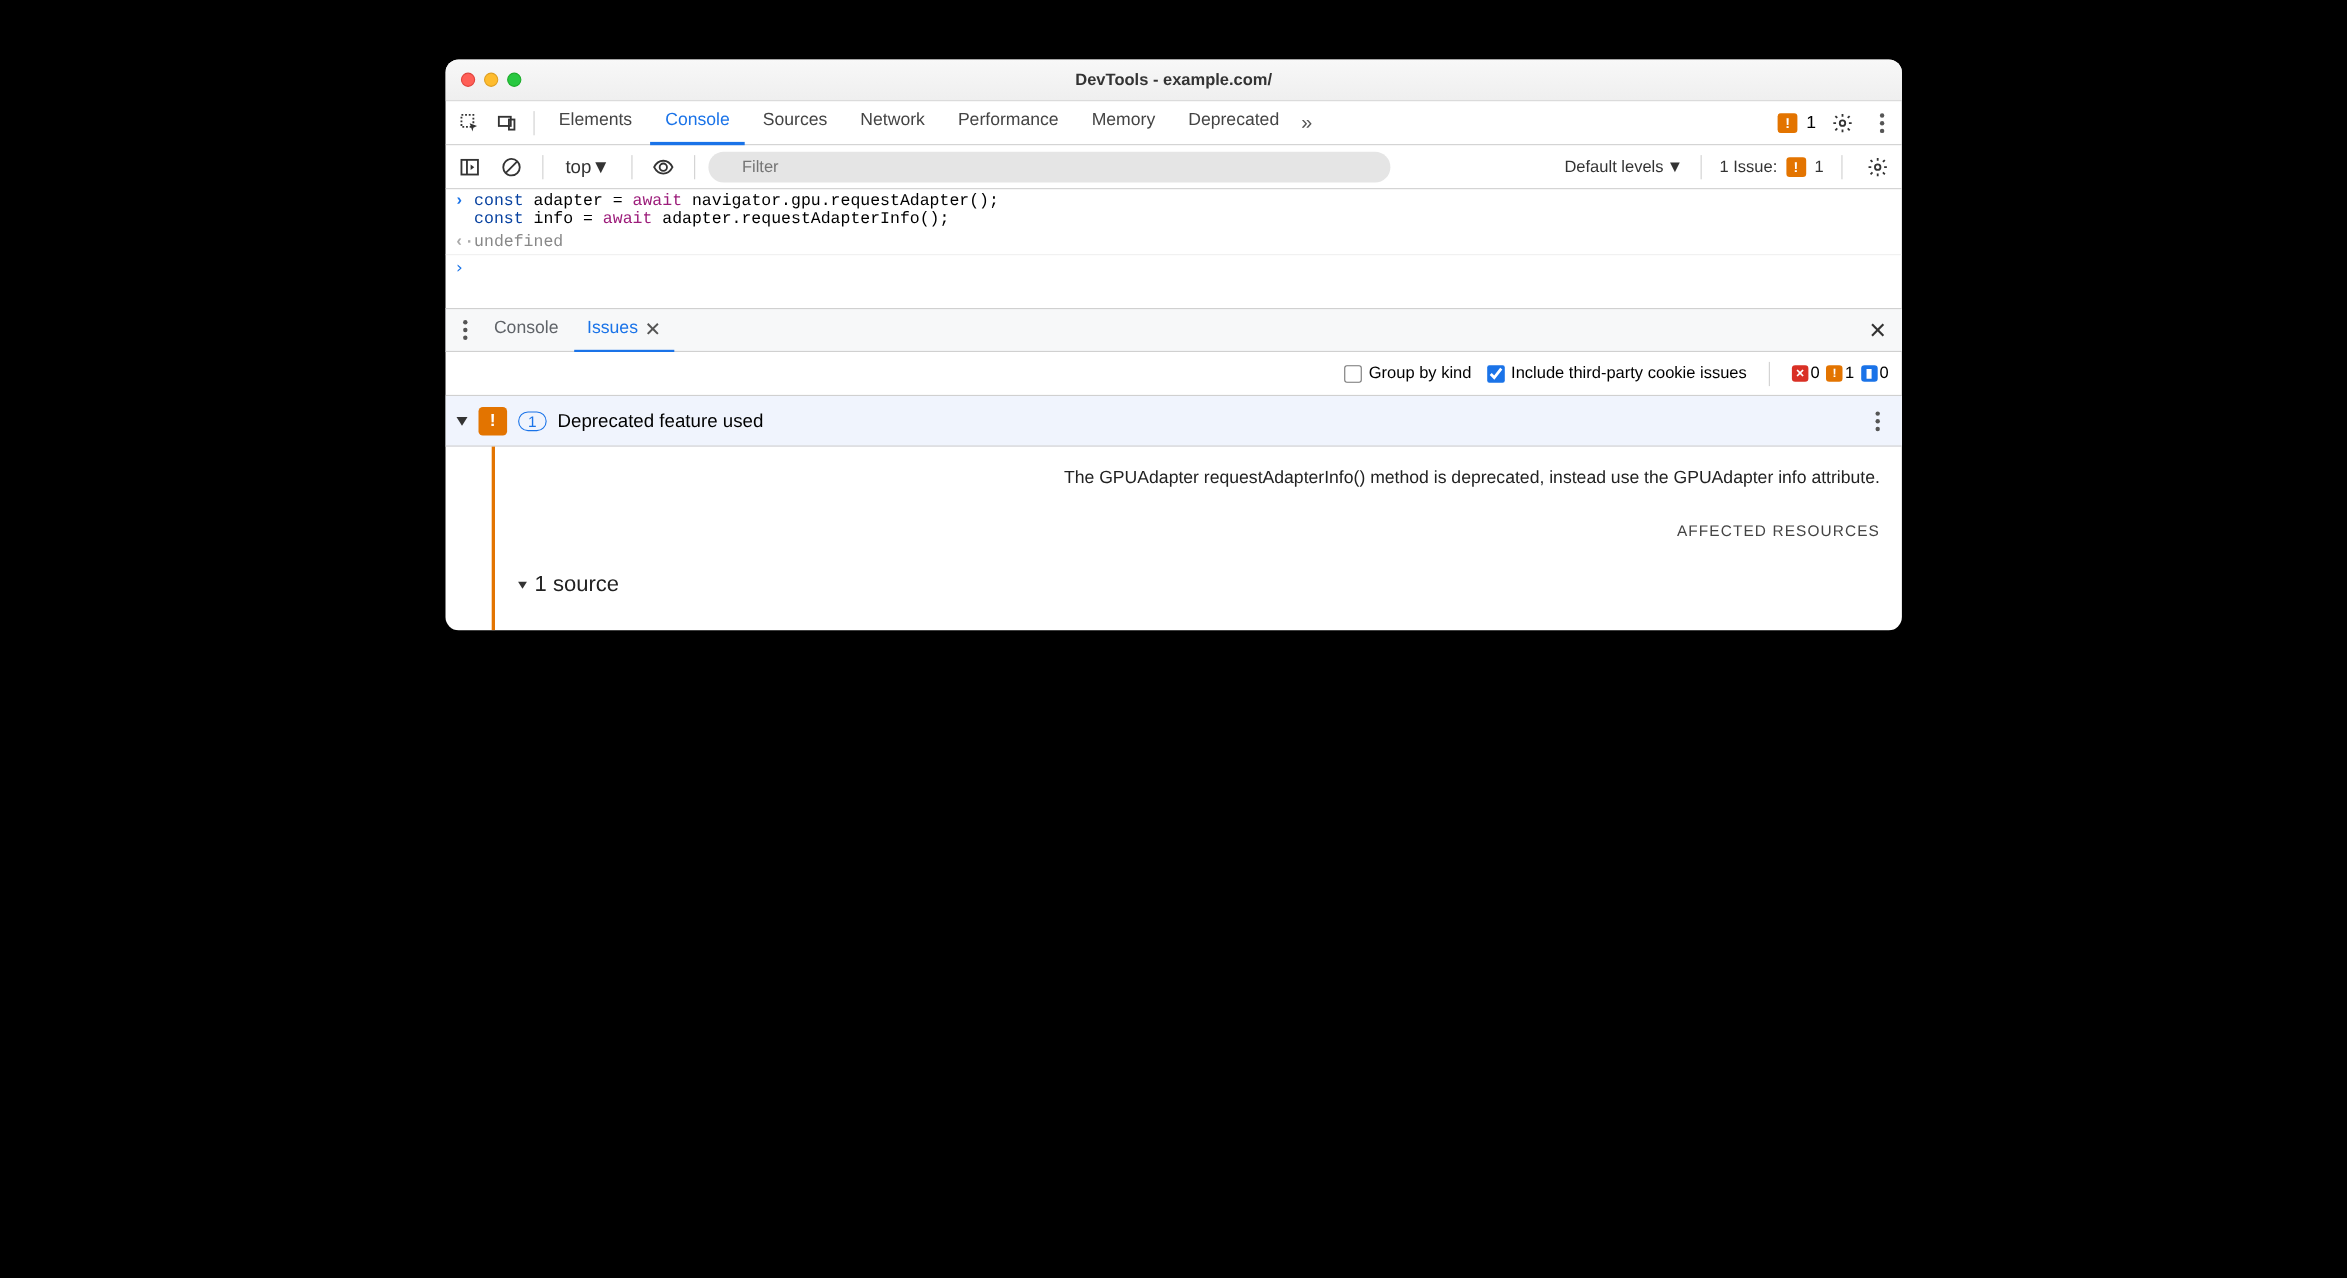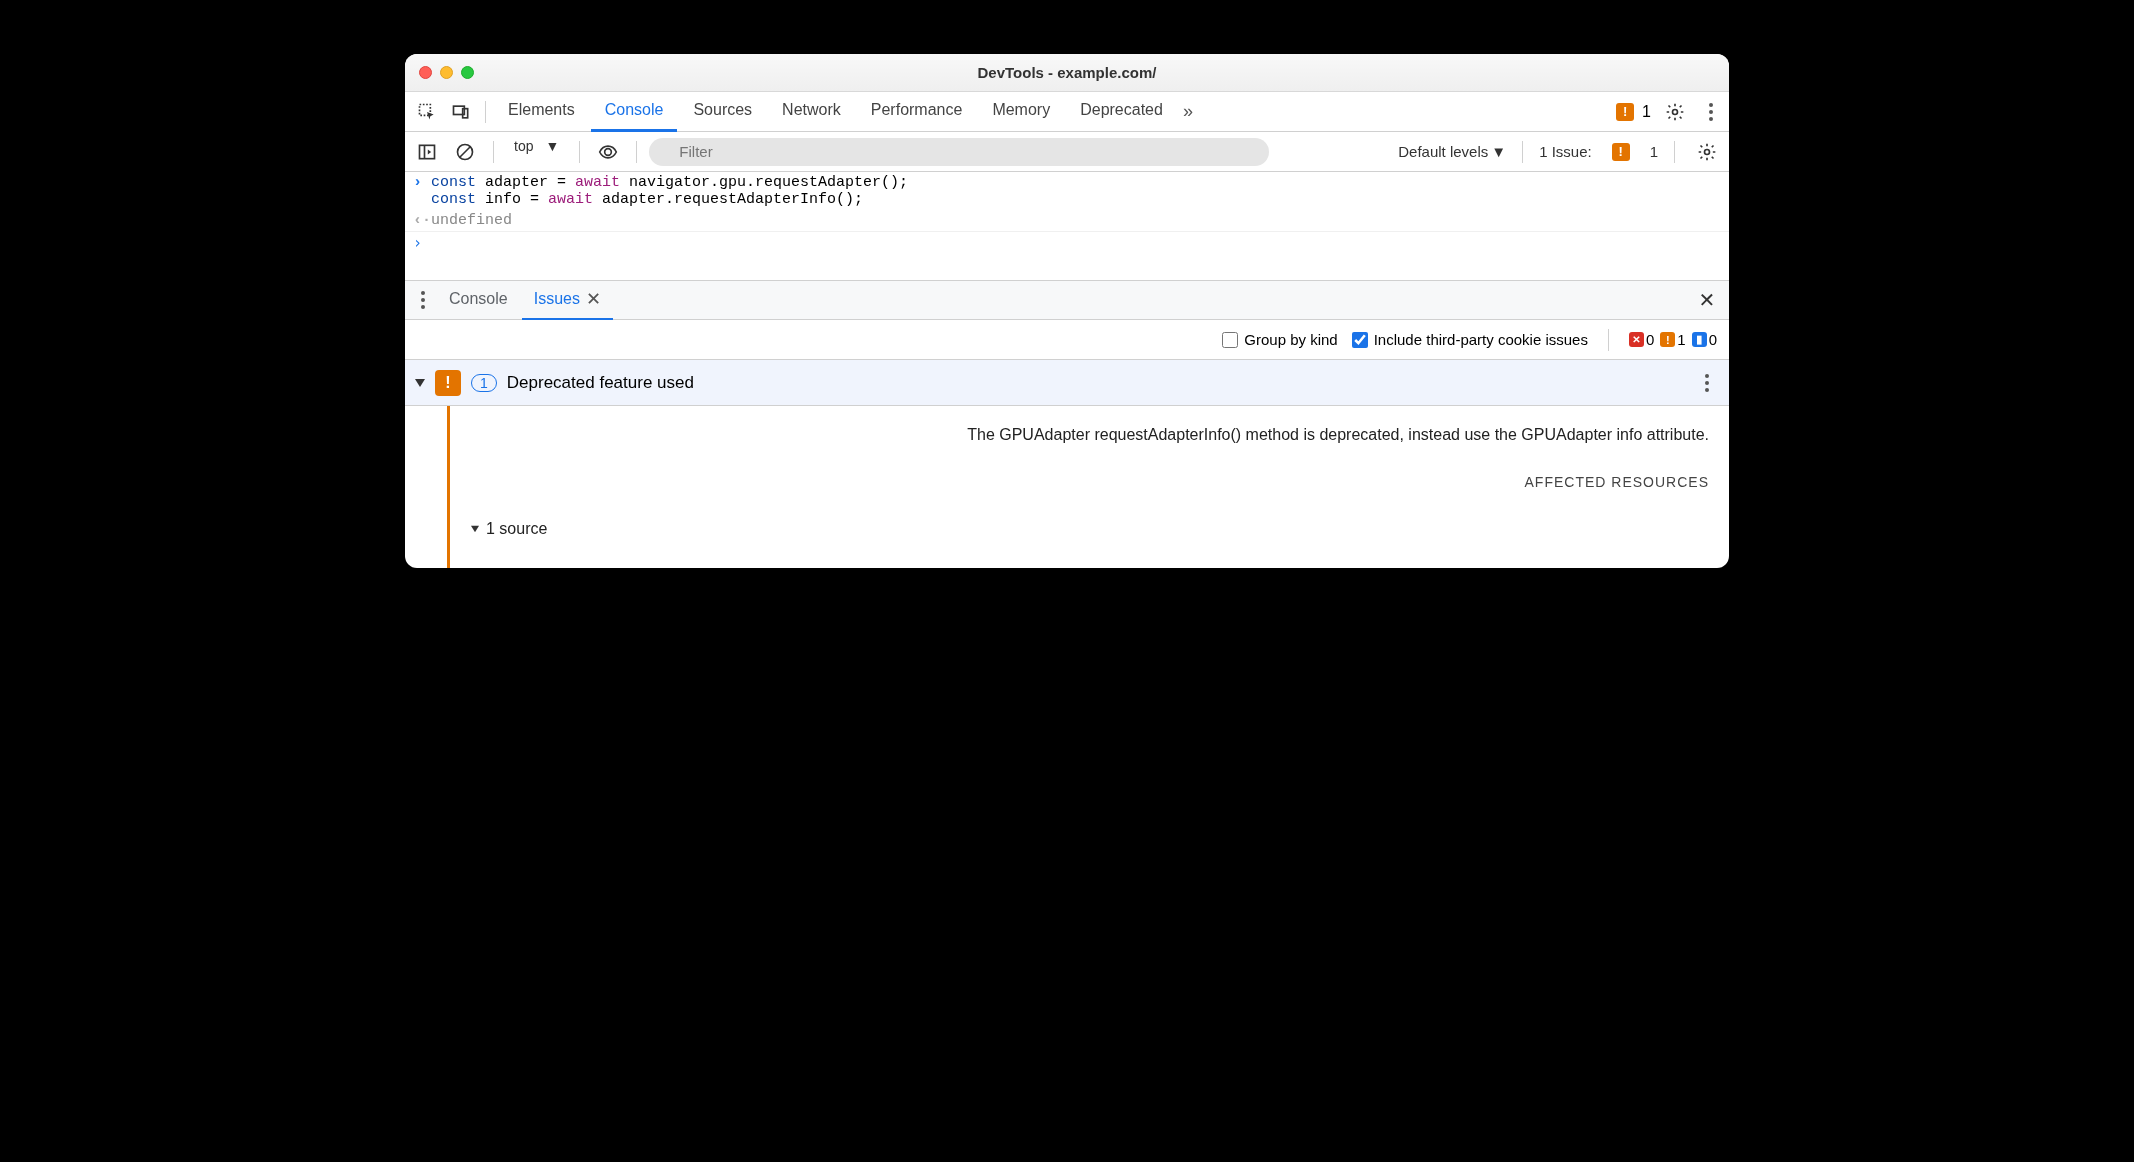--- a/index.html
+++ b/index.html
@@ -56,33 +56,33 @@
   .topbar-right { margin-left:auto; display:flex; align-items:center; gap:8px; }
   .warn-badge {
     background:#e37400; color:#fff; width:18px; height:18px; border-radius:3px;
     display:flex; align-items:center; justify-content:center; font-size:13px; font-weight:700;
   }
   .subbar {
     display:flex; align-items:center; height:40px;
     border-bottom:1px solid #d0d0d0; padding:0 6px; gap:6px;
   }
   .ctx-btn {
-    display:flex; gap:12px; padding:0 8px; height:28px;
-    font-size:14px; color:#333; cursor:pointer;
+    display:flex; align-items:center; gap:0; padding:0 8px; height:28px;
+    font-size:17px; color:#333; cursor:pointer;
   }
   .filter-input {
     flex:0 0 auto; width:620px; height:28px; background:#e5e5e5; border:none;
     border-radius:14px; padding:0 12px 0 30px; font-size:15px; color:#555;
     position:relative;
   }
   .filter-wrap { position:relative; }
   .filter-wrap .funnel { position:absolute; left:10px; top:6px; color:#555; }
   .subbar-right { margin-left:auto; display:flex; align-items:center; gap:10px; font-size:15px; color:#333; }
   .levels { display:flex; align-items:center; gap:3px; cursor:pointer; }
-  .issues-link { display:flex; align-items:center; gap:20px; cursor:pointer; }
+  .issues-link { display:flex; align-items:center; gap:8px; cursor:pointer; }
   .console-body { font-family: Menlo, Monaco, "Courier New", monospace; font-size:15px; }
   .row { display:flex; padding:2px 8px; border-bottom:1px solid #f0f0f0; }
   .gutter { width:18px; color:#1a73e8; font-weight:700; text-align:left; }
   .gutter.gray { color:#aaa; }
   .code { white-space:pre; }
   .kw { color: #0842a0; }
   .kw-await { color:#9c1c7a; }
   .result { color:#888; }
   .prompt-empty { height:48px; display:flex; padding:2px 8px; color:#1a73e8; font-family:Menlo,Monaco,monospace; font-size:15px;}
   .drawer-tabs {
@@ -111,21 +111,21 @@
     border-bottom:1px solid #d0d0d0; padding:0 10px; gap:10px;
   }
   .tri { width:0;height:0;border-left:5px solid transparent;border-right:5px solid transparent;border-top:8px solid #333; cursor:pointer;}
   .issue-badge { background:#e37400; width:26px; height:26px; border-radius:4px; display:flex;align-items:center;justify-content:center;color:#fff;font-weight:700;}
   .count-pill { border:1px solid #1a73e8; color:#1a73e8; border-radius:10px; padding:0 8px; font-size:14px;}
   .issue-title { font-size:17px; color:#000000; }
   .issue-body { display:flex; }
   .accent-bar { width:3px; background:#e37400; margin-left:42px; }
   .issue-content { padding:20px 20px 30px 20px; font-size:16px; color:#222; flex:1;text-align:right;}
   .sect-head { letter-spacing:1px; font-size:14px; color:#444; margin-top:30px;}
-  .src-line { display:flex; align-items:center; gap:6px; margin-top:30px; font-size:16px;}
+  .src-line { display:flex; align-items:center; gap:6px; margin-top:30px; font-size:20px;}
   .kebab { width:24px; display:flex; flex-direction:column; align-items:center; gap:3px; cursor:pointer;}
   .kebab span { width:4px; height:4px; background:#555; border-radius:50%; }
   .chevrons { color:#555; font-size:18px; cursor:pointer; padding:0 4px;}
 </style>
 </head>
 <body>
 
 <div class="window">
 
   <div class="titlebar">

